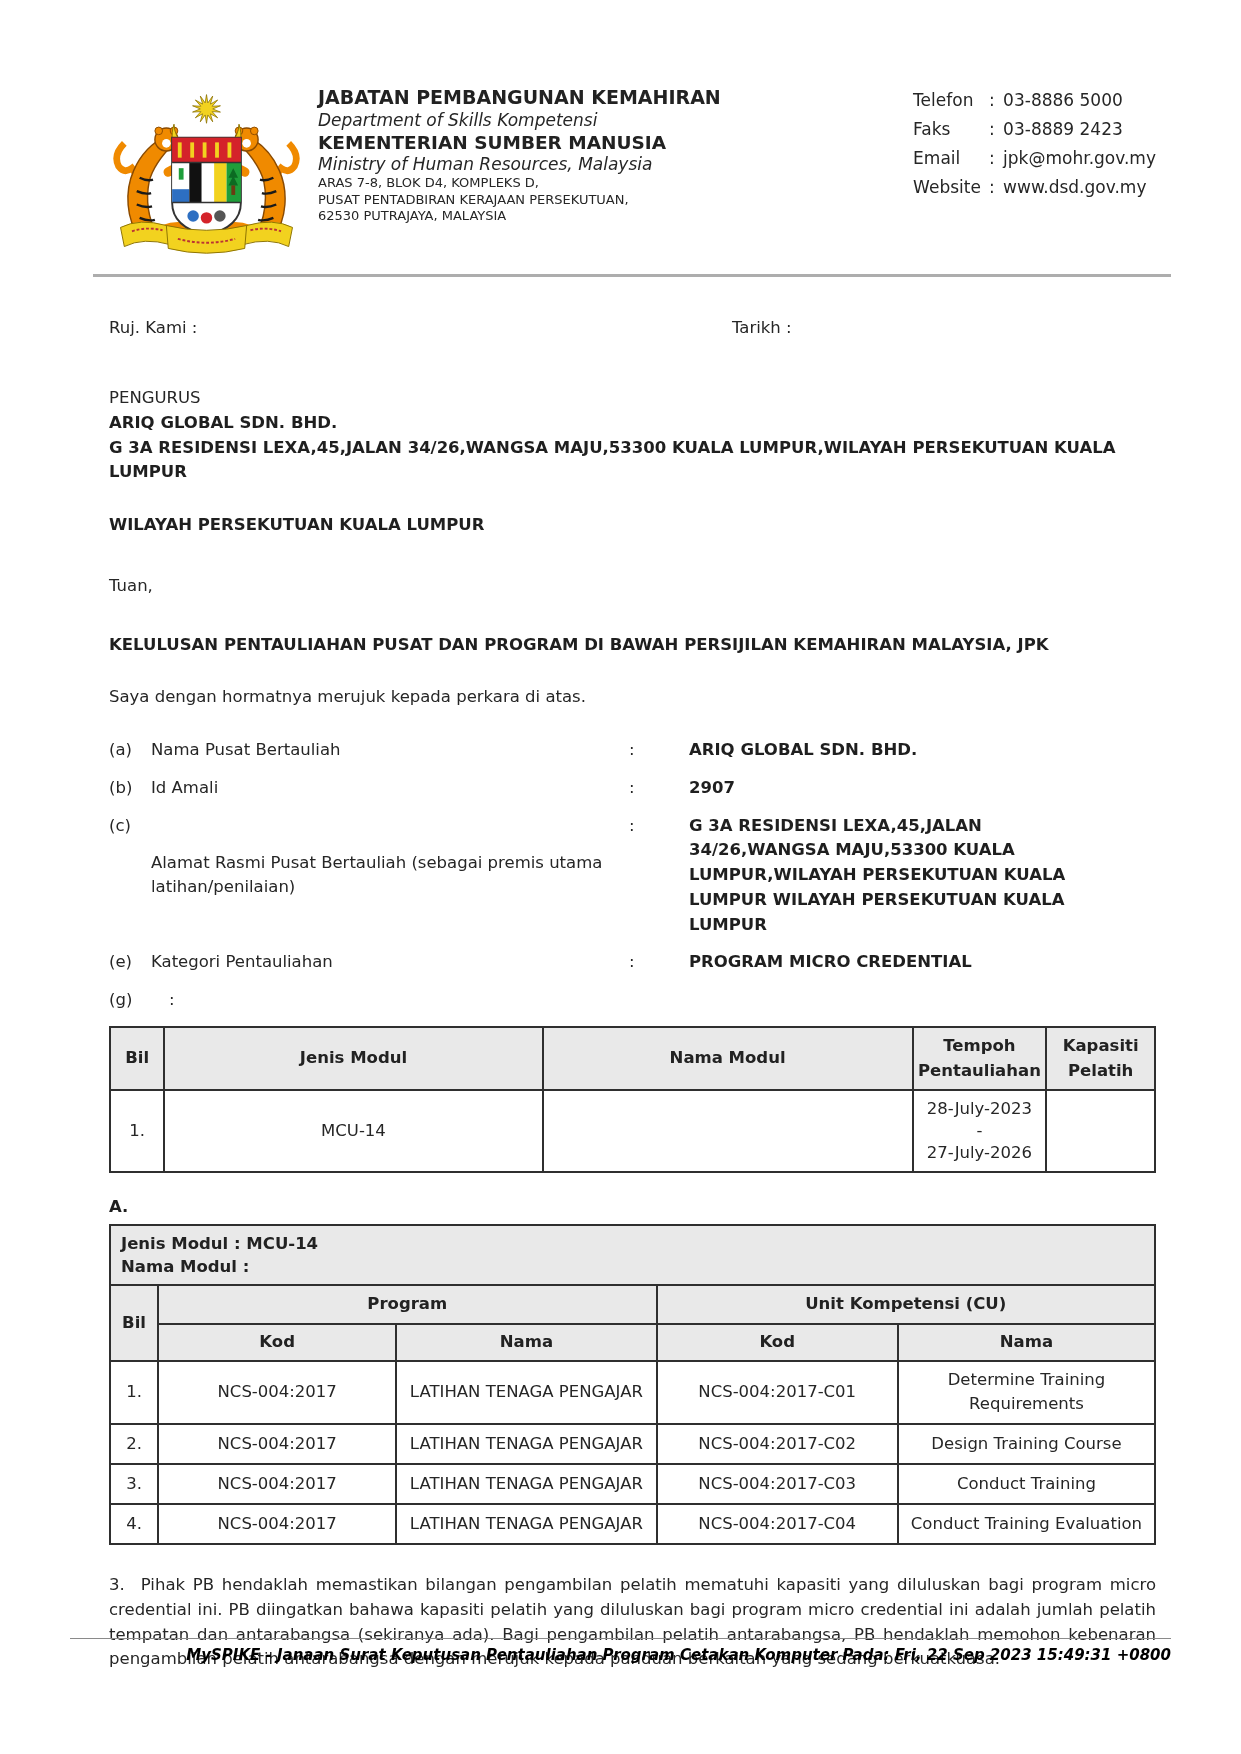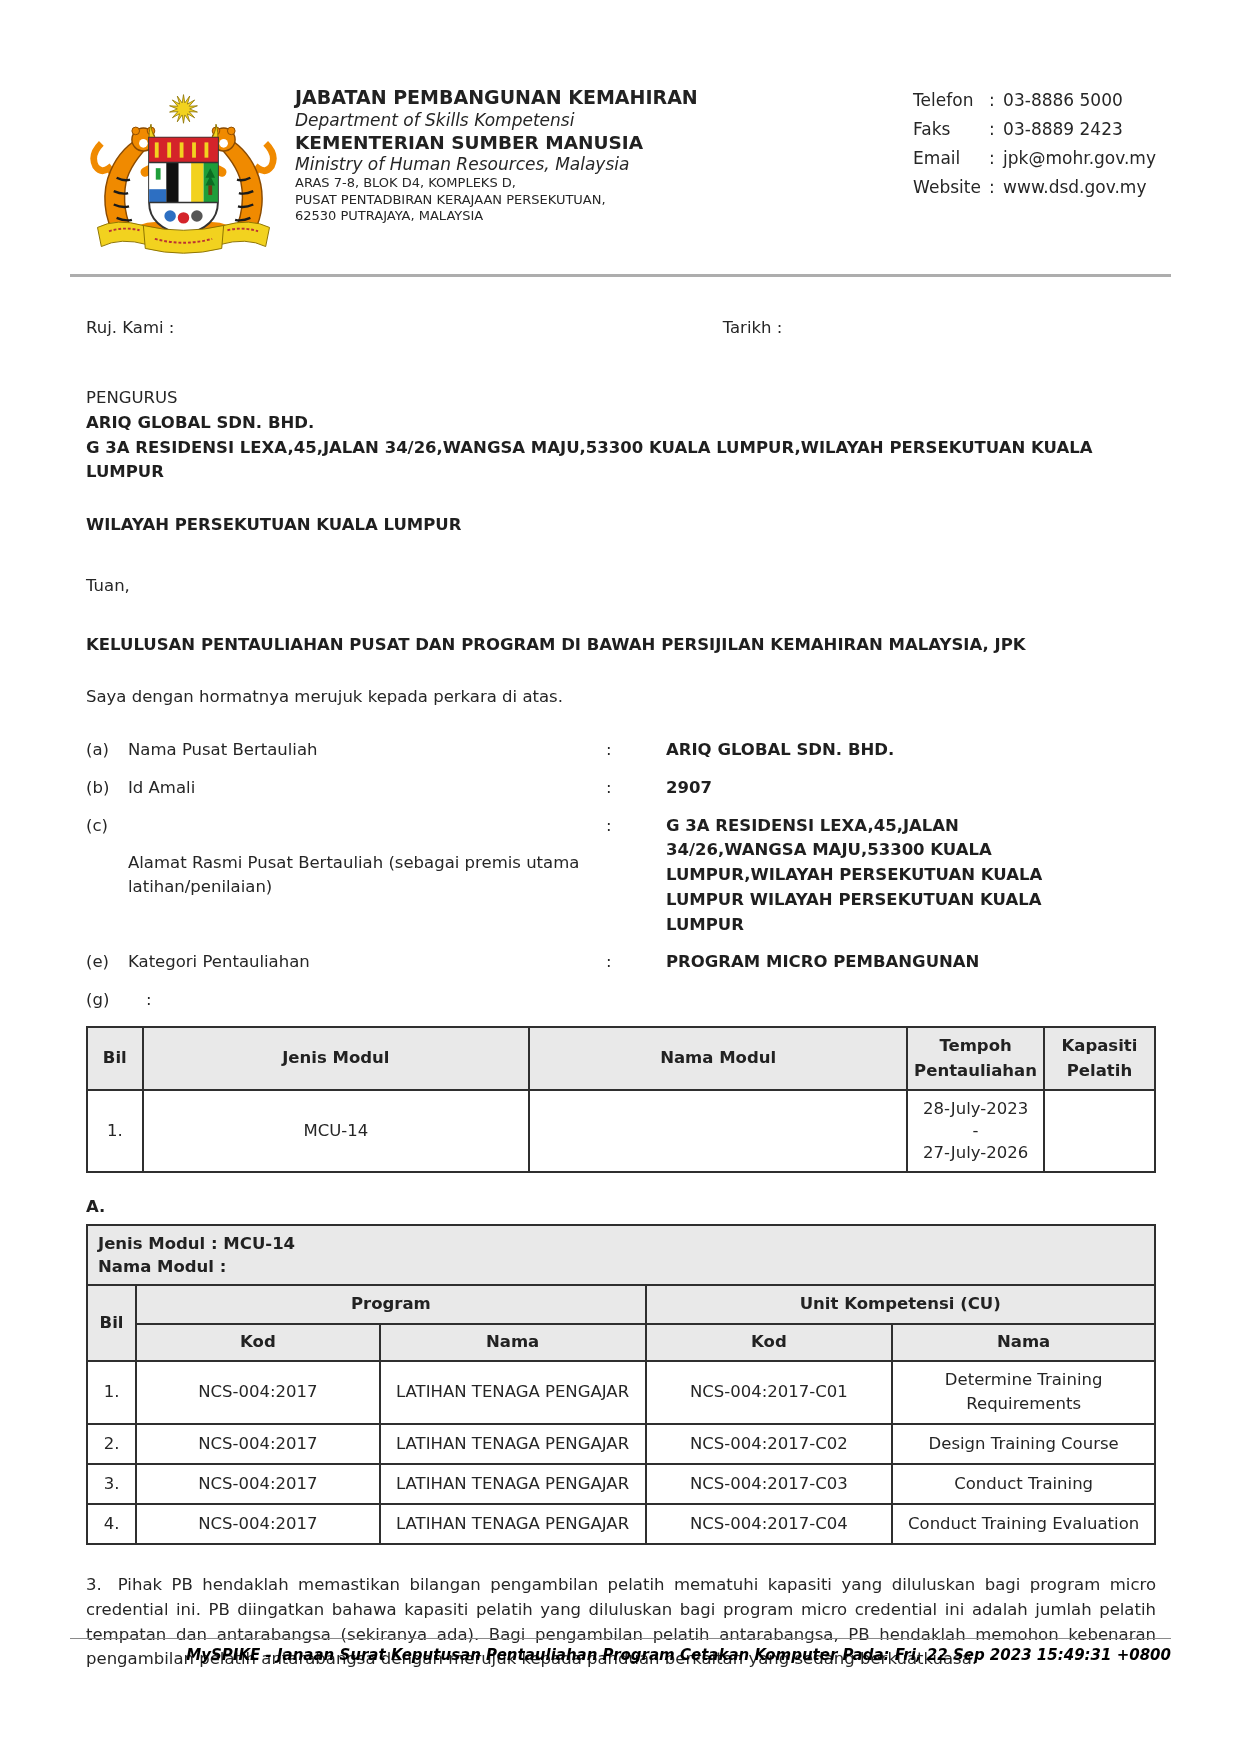--- a/index.html
+++ b/index.html
@@ -1,20 +1,20 @@
 <!DOCTYPE html>
 <html><head>
 <meta charset="utf-8">
 <style>
   html,body{margin:0;padding:0;background:#ffffff;}
   .page{
     position:relative;
     width:1241px;height:1686px;
     box-sizing:border-box;
-    padding:86px 85px 0 86px;
+    padding:86px 85px 0 109px;
     background:#ffffff;
     overflow:hidden;
     font-family:"DejaVu Sans","Liberation Sans",sans-serif;
     color:#262626;
     font-size:16.5px;
     line-height:1.5;
   }
   
   .letterhead{display:flex;align-items:flex-start;}
   .lh-logo{flex:0 0 195px;height:172px;}
@@ -220,21 +220,21 @@
     <div class="d-row">
       <span class="d-marker">(c)</span>
       <span class="d-label centered">Alamat Rasmi Pusat Bertauliah (sebagai premis utama latihan/penilaian)</span>
       <span class="d-colon">:</span>
       <span class="d-value">G 3A RESIDENSI LEXA,45,JALAN 34/26,WANGSA MAJU,53300 KUALA LUMPUR,WILAYAH PERSEKUTUAN KUALA LUMPUR WILAYAH PERSEKUTUAN KUALA LUMPUR</span>
     </div>
     <div class="d-row">
       <span class="d-marker">(e)</span>
       <span class="d-label">Kategori Pentauliahan</span>
       <span class="d-colon">:</span>
-      <span class="d-value">PROGRAM MICRO PEMBANGUNAN</span>
+      <span class="d-value">PROGRAM MICRO CREDENTIAL</span>
     </div>
     <div class="d-row">
       <span class="d-marker">(g)</span>
       <span class="d-colon">:</span>
       <span class="d-value"></span>
     </div>
   </div>
 
   <table class="t1">
     <colgroup>

